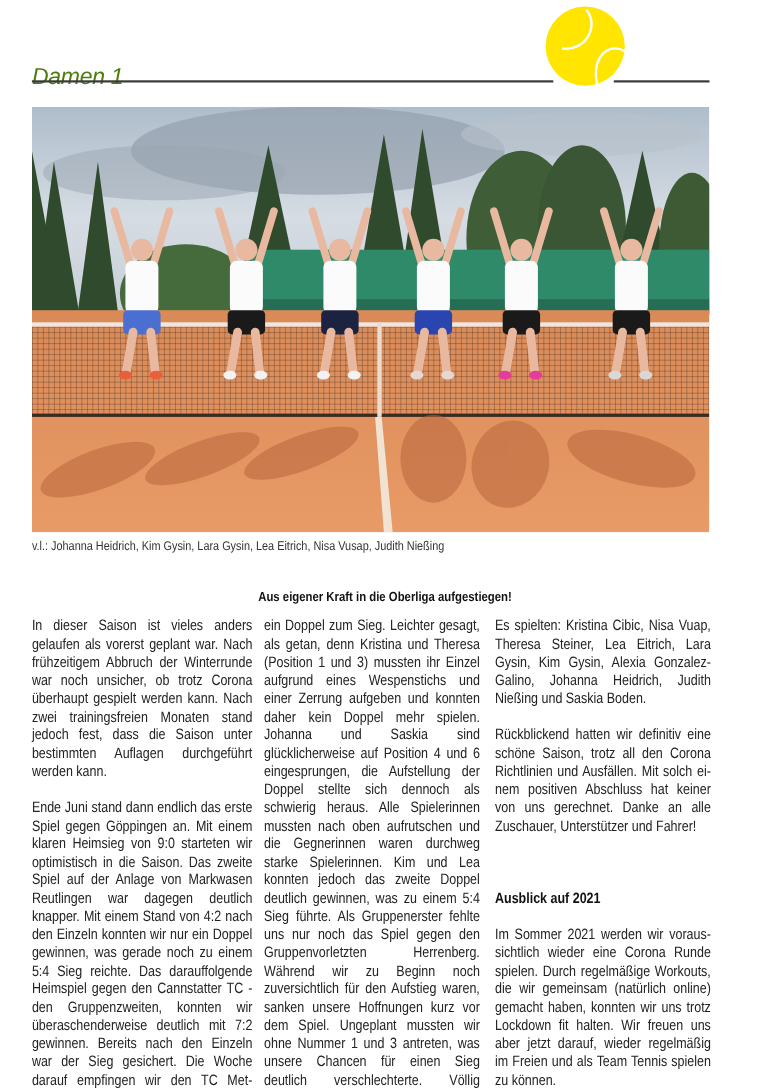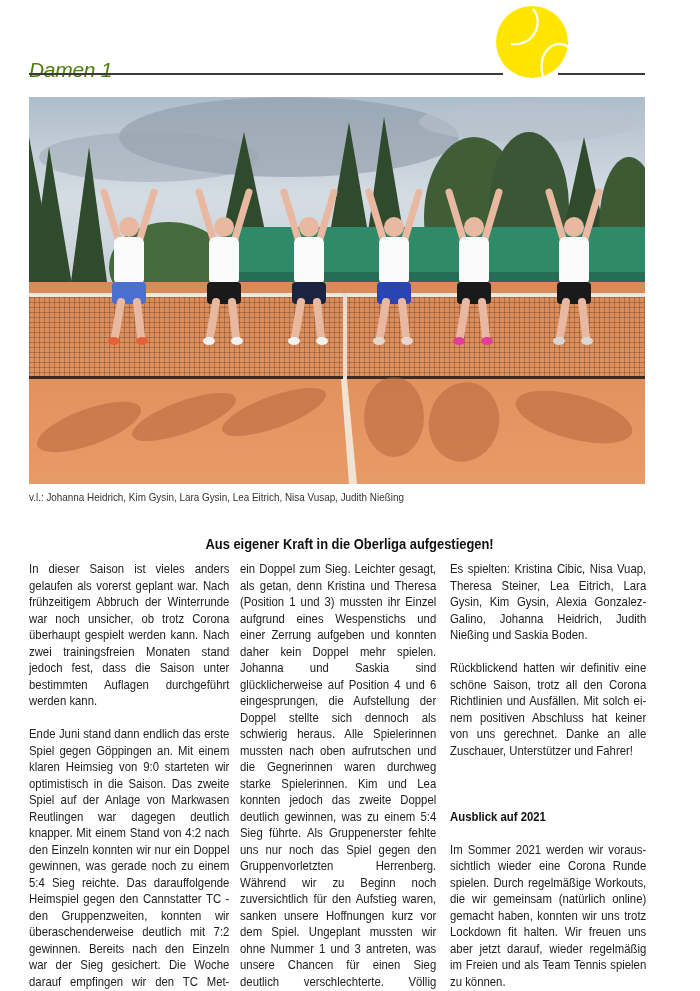--- a/index.html
+++ b/index.html
@@ -12,21 +12,21 @@
   .rule-right { position: absolute; left: 558px; top: 73px; width: 87px; height: 2px; background: #3a3a3a; }
   .ball { position: absolute; left: 493px; top: 3px; width: 78px; height: 78px; }
 
   .photo { position: absolute; left: 29px; top: 97px; width: 616px; height: 387px; overflow: hidden; }
   .photo svg { display: block; }
 
   .caption { position: absolute; left: 29px; top: 491px; font-size: 11.5px; color: #333;
              transform: scaleX(0.86); transform-origin: left top; white-space: nowrap; }
 
   .headline { position: absolute; left: 0; width: 700px; top: 535px; text-align: center;
-              font-size: 15px; font-weight: bold; color: #111; }
+              font-size: 12px; font-weight: bold; color: #111; }
   .headline span { display: inline-block; transform: scaleX(0.86); }
 
   .col { position: absolute; top: 561px; font-size: 13.6px; line-height: 16.5px; color: #222;
          text-align: justify; hyphens: manual; }
   .col .inner { transform: scaleX(0.835); transform-origin: left top; width: 240px; }
   .col p { margin: 0 0 16.5px 0; }
   .col1 { left: 29px; width: 200px; }
   .col2 { left: 240px; width: 196px; }
   .col2 .inner { width: 235px; }
   .col3 { left: 450px; width: 196px; }

